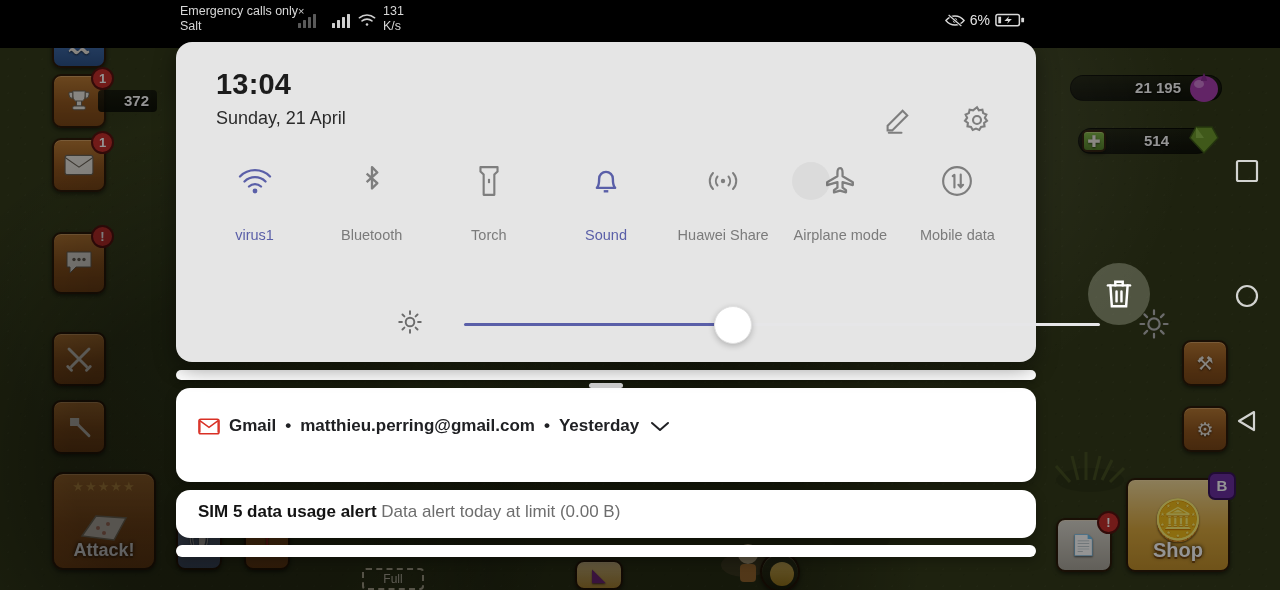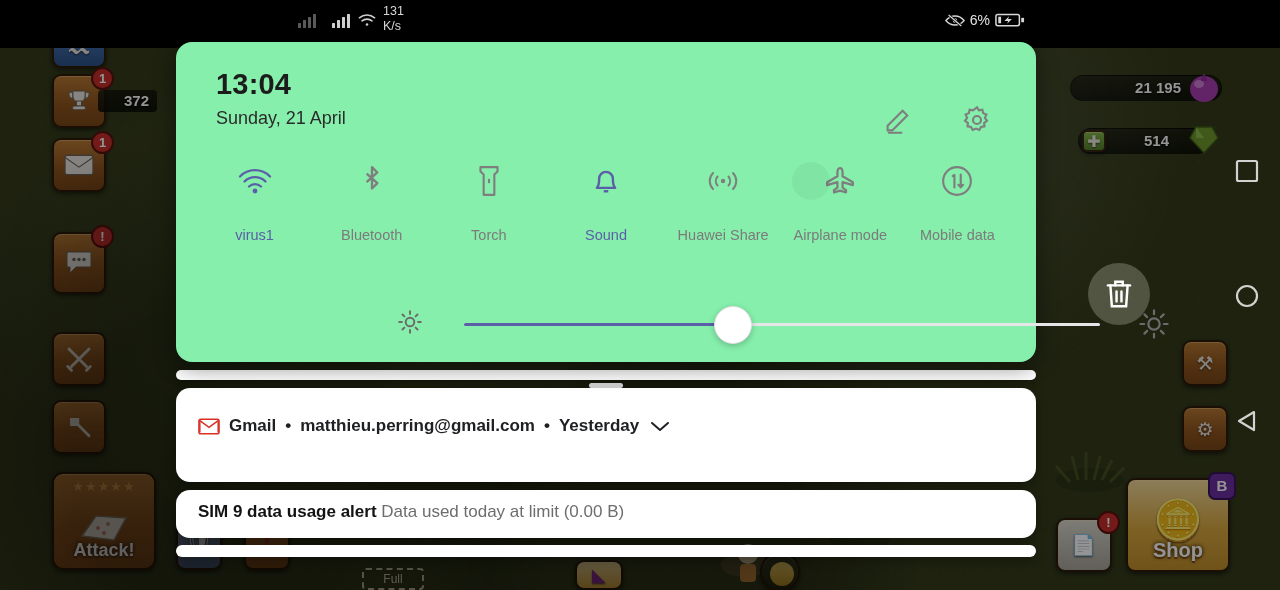--- a/index.html
+++ b/index.html
@@ -95,21 +95,21 @@
   #sb-wifi{ position:absolute; left:358px; top:13px; }
   #sb-rate{ position:absolute; left:383px; top:4px; line-height:15px; font-size:12.5px;}
   #sb-right{ position:absolute; right:255px; top:12px; display:flex; align-items:center; gap:5px; }
   #sb-batt-pct{ font-size:14px; color:#e3e3e3; }
   .bars{ display:flex; align-items:flex-end; gap:2px; height:15px; }
   .bars i{ display:block; width:3px; background:#d0d0d0; border-radius:.5px; }
 
   
   #qs-panel{
     position:absolute; left:176px; top:42px; width:860px; height:320px;
-    background:#86efac; border-radius:16px;
+    background:#e5e5e5; border-radius:16px;
     box-shadow:0 6px 22px rgba(0,0,0,.45);
     z-index:50;
   }
   #qs-clock{ position:absolute; left:40px; top:26px; font-size:29px; font-weight:bold; color:#1c1c1c; letter-spacing:.2px;}
   #qs-date{ position:absolute; left:40px; top:66px; font-size:18px; color:#2b2b2b; }
   #qs-edit{ position:absolute; left:700px; top:56px; width:44px; height:44px; display:flex; align-items:center; justify-content:center; }
   #qs-settings{ position:absolute; left:779px; top:56px; width:44px; height:44px; display:flex; align-items:center; justify-content:center; }
 
   #qs-tiles{
     position:absolute; left:20px; top:110px; width:820px;
@@ -338,20 +338,26 @@
       </svg>
   </div>
   <div class="navglyph" style="left:1234px;top:408px;">
     <svg width="26" height="26" viewBox="0 0 26 26" fill="none" stroke="#f2f2f2" stroke-width="2.2" stroke-linejoin="round">
         <path d="M20 4 L5 13 L20 22 Z"></path>
       </svg>
   </div>
 </div>
 
 <div id="statusbar">
+  <div id="sb-left">
+    <span id="sb-carrier">
+      <span>Emergency calls only</span><span id="sb-carrier-x">×</span>
+    </span>
+    <span id="sb-sub">Salt</span>
+  </div>
 
   <div id="sb-sig1">
     <div class="bars">
       <i style="height:5px;background:#5a5a5a"></i>
         <i style="height:8px;background:#5a5a5a"></i>
       <i style="height:11px;background:#5a5a5a"></i>
         <i style="height:14px;background:#5a5a5a"></i>
     </div>
   </div>
   <div id="sb-sig2">
@@ -527,19 +533,19 @@
       <span style="display:inline-flex;margin-left:2px;">
         <svg width="20" height="13" viewBox="0 0 20 13" fill="none" stroke="#202124" stroke-width="2" stroke-linecap="round" stroke-linejoin="round">
           <path d="M2 3l8 7 8-7"></path>
         </svg>
       </span>
     </div>
   </div>
 
   <div class="notif-card" id="notif-sim">
     <div id="ns-line">
-      <span id="ns-title">SIM 9 data usage alert</span>
-      <span id="ns-text">Data used today at limit (0.00 B)</span>
+      <span id="ns-title">SIM 5 data usage alert</span>
+      <span id="ns-text">Data alert today at limit (0.00 B)</span>
     </div>
   </div>
 
   <div class="notif-card" id="notif-peek2"></div>
 </div>
 
 </body></html>

